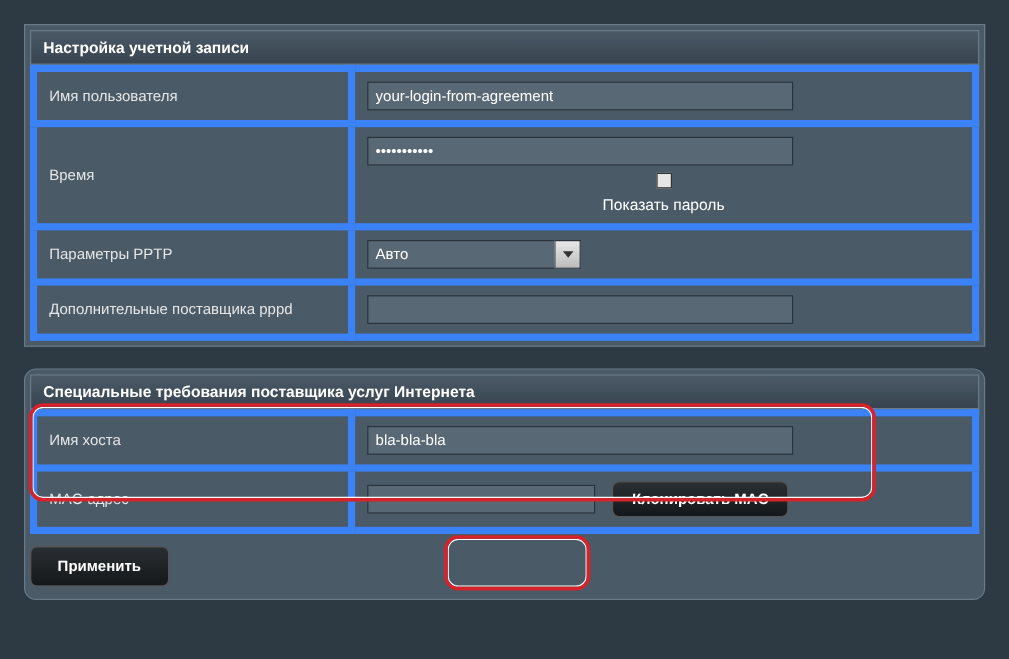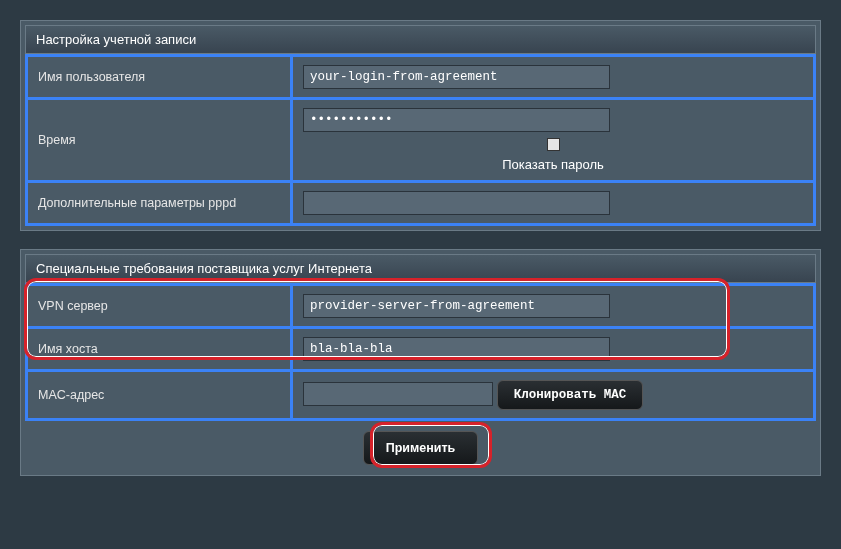--- a/index.html
+++ b/index.html
@@ -14,46 +14,46 @@
   .panel {
     background: #4a5a66;
     border: 1px solid #6a7a86;
     padding: 4px;
     margin-bottom: 18px;
   }
   .section-header {
     background: linear-gradient(#4a5a66, #384450);
     border: 1px solid #6a7a86;
     padding: 6px 10px;
-    font-weight: normal;
+    font-weight: bold;
     color: #fff;
   }
   table.form-table {
     width: 100%;
     border-collapse: collapse;
   }
   table.form-table td {
-    border: 3px solid #3b82f6;
+    border: 6px solid #3b82f6;
     padding: 8px 10px;
     vertical-align: middle;
     background: #4a5a66;
   }
   table.form-table td.label-cell {
     width: 265px;
     color: #e6e6e6;
     font-size: 12.5px;
   }
   input[type="text"], input[type="password"] {
     background: #586875;
     border: 1px solid #2a333b;
     color: #fff;
     padding: 4px 6px;
-    font-family: Liberation Mono, monospace;
-    font-size: 12.5px;
-    width: 307px;
+    font-family: Liberation Sans, sans-serif;
+    font-size: 12.5px;
+    width: 355px;
     height: 24px;
   }
   input.short {
     width: 60px;
     font-family: Arial, sans-serif;
   }
   input.mac {
     width: 190px;
     font-family: Arial, sans-serif;
   }
@@ -112,21 +112,21 @@
     display: inline-block;
   }
   .highlight-box {
     border: 3px solid #d6222a;
     border-radius: 12px;
     position: absolute;
     pointer-events: none;
     box-shadow: 0 0 0 1px #fff inset;
   }
   .apply-row {
-    text-align: center;
+    text-align: left;
     padding: 10px 0 6px 0;
     position: relative;
   }
   .relwrap { position: relative; }
 </style>
 </head>
 <body>
 
 <div class="relwrap">
 
@@ -144,50 +144,57 @@
       <td class="label-cell">Время</td>
       <td>
         <input type="text" value="•••••••••••" style="">
         <div class="checkbox-row">
           <span class="checkbox-box"></span>
           <span>Показать пароль</span>
         </div>
       </td>
     </tr>
     <tr>
-      <td class="label-cell">Дополнительные параметры pppd</td>
+      <td class="label-cell">Параметры PPTP</td>
+      <td>
+        <div class="select-wrap">
+          <div class="select-box">Авто</div>
+          <div class="select-btn">
+            <svg viewBox="0 0 10 6">
+                    <polygon points="0,0 10,0 5,6" fill="#333"></polygon>
+                  </svg>
+          </div>
+        </div>
+      </td>
+    </tr>
+    <tr>
+      <td class="label-cell">Дополнительные поставщика pppd</td>
       <td>
         <input type="text" value="" style="">
       </td>
     </tr>
   </tbody>
       </table>
 </div>
 
-<div class="panel" style="position:relative;">
+<div class="panel" style="position:relative;border-radius:10px;">
   <div class="section-header">Специальные требования поставщика услуг Интернета</div>
   <table class="form-table">
     <tbody>
-          <tr>
-      <td class="label-cell">VPN сервер</td>
-      <td>
-        <input type="text" value="provider-server-from-agreement" style="">
-      </td>
-    </tr>
     <tr>
       <td class="label-cell">Имя хоста</td>
       <td>
         <input type="text" value="bla-bla-bla" style="">
       </td>
     </tr>
     <tr>
       <td class="label-cell">MAC-адрес</td>
       <td>
         <input type="text" class="mac" value="" style="">
-        <span class="btn" style="margin-left:0;font-family:Liberation Mono, monospace;">Клонировать MAC</span>
+        <span class="btn" style="margin-left:10px;">Клонировать MAC</span>
       </td>
     </tr>
   </tbody>
       </table>
 
   <div class="apply-row">
     <span class="btn" style="padding:9px 22px;">Применить</span>
     <div class="highlight-box" style="left:345px; top:1px; width:122px; height:46px;"></div>
   </div>
 

